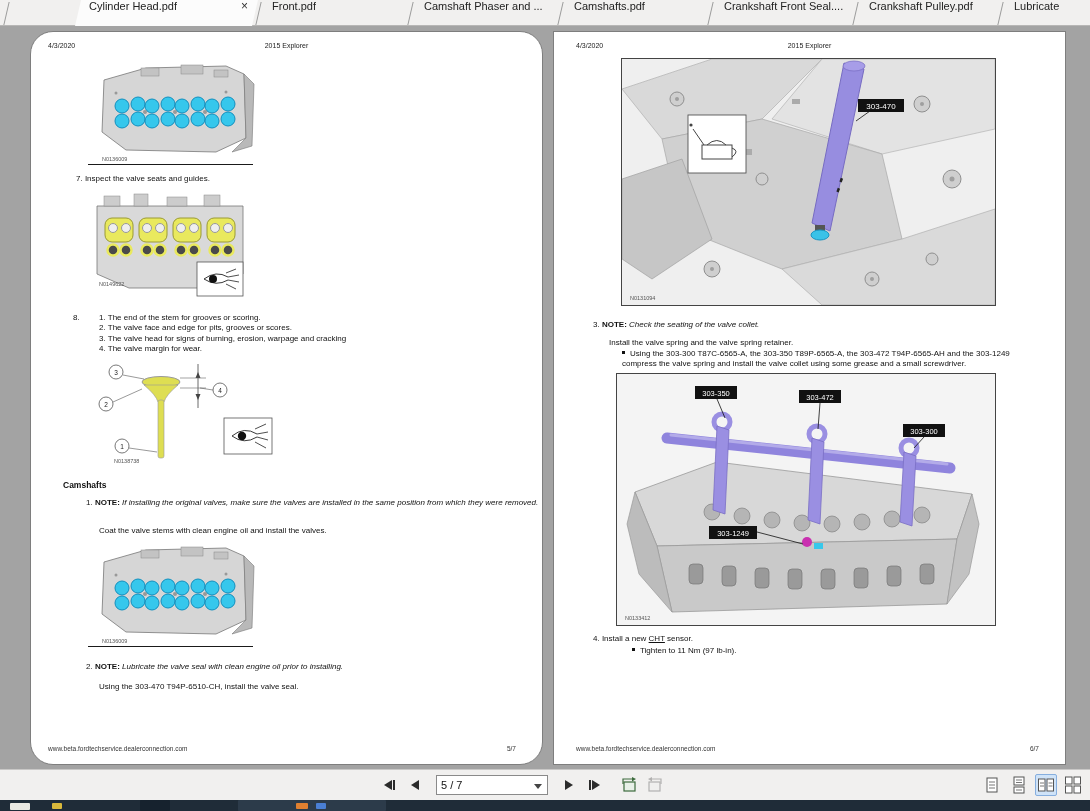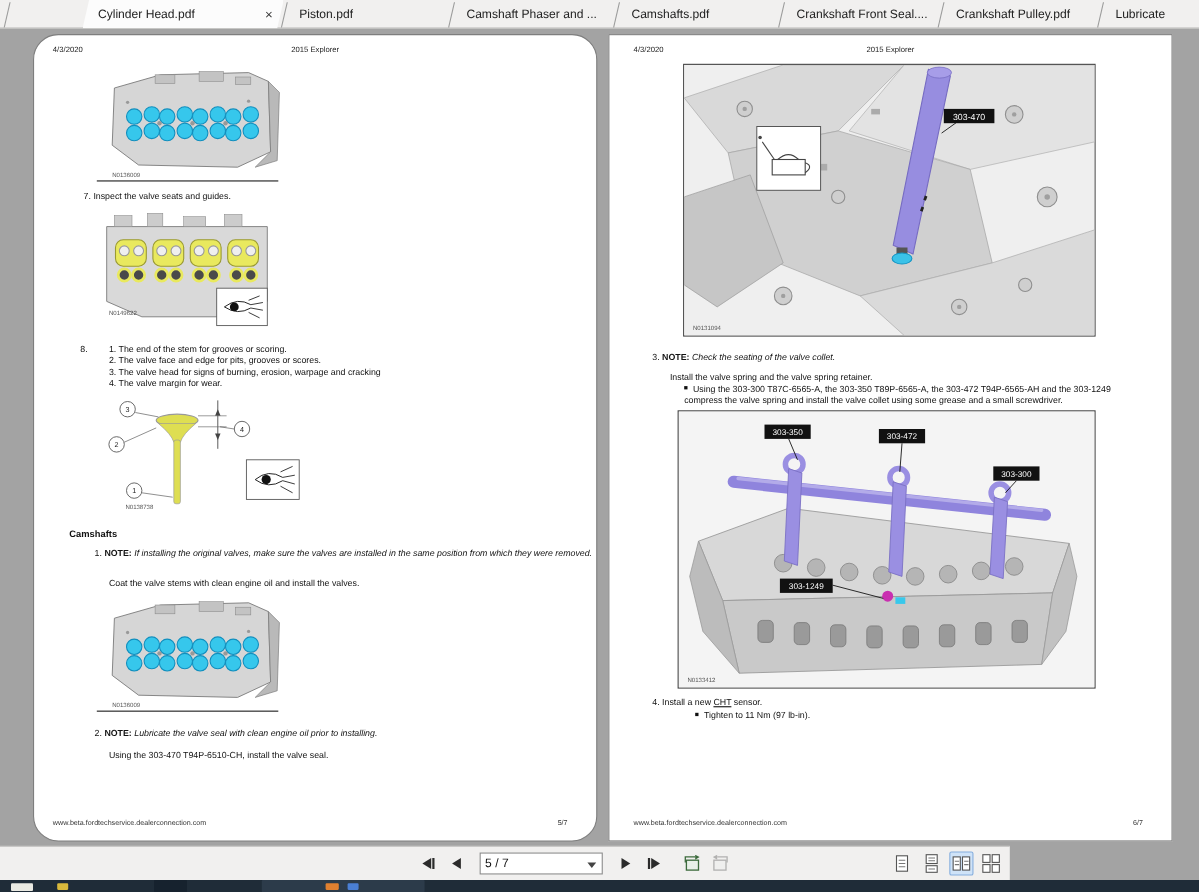--- a/index.html
+++ b/index.html
@@ -6,21 +6,21 @@
   html,body { background:#555; }
   .screen {
     position:relative; width:1090px; height:811px; overflow:hidden;
     font-family:"Liberation Sans", sans-serif; background:#a3a3a3;
   }
   
   .tabbar { position:absolute; left:0; top:0; width:1090px; height:26px;
     background:#f1f0ef; border-bottom:1px solid #b7b6b5; z-index:5; }
   .tabsep { position:absolute; top:2px; height:23px; width:1px; background:#9b9b9b;
     transform:skewX(-13deg); z-index:6; }
-  .tab { position:absolute; top:0; height:26px; display:flex; align-items:center;
+  .tab { position:absolute; top:0; height:26px; display:flex; 
     padding:0 10px 0 14px; font-size:11px; color:#222; cursor:default; z-index:7; }
   .tab.active { background:#fcfcfc;
     clip-path:polygon(6px 0, 100% 0, calc(100% - 6px) 100%, 0 100%);
     filter:drop-shadow(0 0 1px rgba(0,0,0,.35)); z-index:8; }
   .tab .lbl { white-space:nowrap; overflow:hidden; }
   .tab .closex { margin-left:auto; padding-left:12px; font-size:12px; color:#333;
     line-height:1; cursor:pointer; }
   .tab-lead { position:absolute; left:6px; top:2px; height:23px; width:1px;
     background:#9b9b9b; transform:skewX(-13deg); }
   
@@ -38,21 +38,21 @@
   .rule { position:absolute; height:1px; background:#1a1a1a; }
   .noteb { font-weight:bold;margin-top:40px; }
   .notei { font-style:italic; }
   .bullet-sq { display:inline-block; width:3px; height:3px; background:#111;
     vertical-align:2px; margin-right:5px; }
   .cht-link { text-decoration:underline; }
   .figbox { position:absolute; border:1px solid #444; background:#f6f6f6; }
   .footer-url { position:absolute; bottom:12px; left:17px; font-size:6.5px; color:#333; }
   .footer-pg  { position:absolute; bottom:12px; right:26px; font-size:6.5px; color:#333; }
   
-  .toolbar { position:absolute; left:0; top:769px; width:918px; height:31px;
+  .toolbar { position:absolute; left:0; top:769px; width:1090px; height:31px;
     background:#f1f0ef; border-top:1px solid #c9c8c7; }
   .navgrp { position:absolute; left:378px; top:4px; display:flex; align-items:center; gap:4px; }
   .tbtn { width:22px; height:22px; display:flex; align-items:center; justify-content:center;
     border-radius:2px; cursor:pointer; }
   .pagecombo { width:112px; height:20px; background:#fff; border:1px solid #8a8a8a;
     display:flex; align-items:center; font-size:11px; color:#111; padding:0 4px;
     position:relative; margin:0 6px; cursor:text; }
   .pagecombo .caret { position:absolute; right:5px; top:8px; width:0; height:0;
     border-left:4px solid transparent; border-right:4px solid transparent;
     border-top:5px solid #444; }
@@ -78,21 +78,21 @@
     <div class="tabsep" style="left:560px"></div>
     <div class="tabsep" style="left:710px"></div>
     <div class="tabsep" style="left:855px"></div>
     <div class="tabsep" style="left:1000px"></div>
 
     <div class="tab active" style="left:75px;width:183px">
       <span class="lbl">Cylinder Head.pdf</span>
       <span class="closex">×</span>
     </div>
     <div class="tab" style="left:258px;width:152px">
-      <span class="lbl">Piston.pdf</span>
+      <span class="lbl">Front.pdf</span>
     </div>
     <div class="tab" style="left:410px;width:150px">
       <span class="lbl">Camshaft Phaser and ...</span>
     </div>
     <div class="tab" style="left:710px;width:145px">
       <span class="lbl">Crankshaft Front Seal....</span>
     </div>
     <div class="tab" style="left:560px;width:150px">
       <span class="lbl">Camshafts.pdf</span>
     </div>

